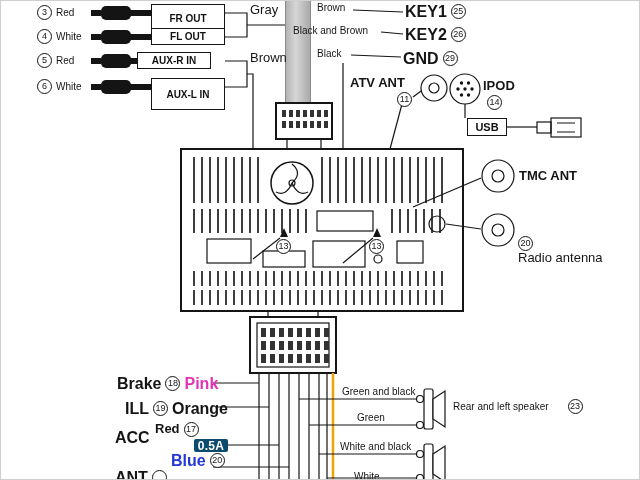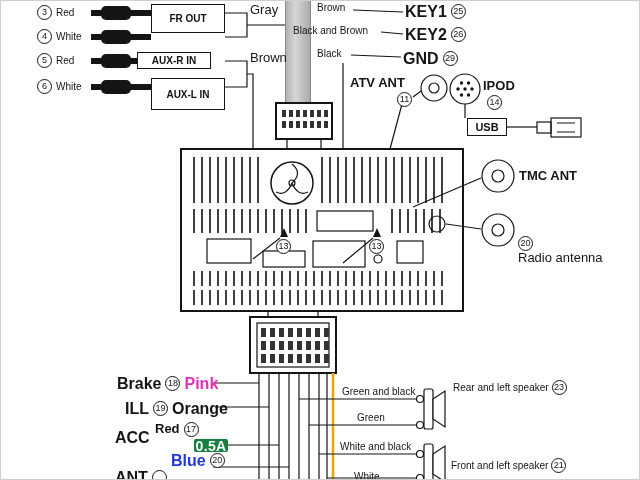--- a/index.html
+++ b/index.html
@@ -13,21 +13,21 @@
   .row { display:flex; align-items:center; gap:4px; }
   .circ { display:inline-flex; align-items:center; justify-content:center; width:15px; height:15px;
           border:1px solid #151515; border-radius:50%; font-size:9px; color:#151515; background:#fff;
           flex:none; line-height:1; font-weight:normal; }
   .box { border:1.5px solid #151515; background:#fff; display:flex; align-items:center; justify-content:center;
          font-size:10px; font-weight:bold; color:#111; }
   .vents { background:repeating-linear-gradient(90deg,#3f3f3f 0 2px,rgba(0,0,0,0) 2px 8px); }
   .graycable { background:linear-gradient(90deg,#b3b3b3,#d6d6d6 40%,#aaaaaa); border:1px solid #8a8a8a; border-top:none; }
   .pink { color:#e233b8; }
   .blue { color:#2438d8;padding-left:16px; }
-  .fuse { background:#15803d; color:#fff; font-size:14px; font-weight:bold; display:flex; align-items:center;
+  .fuse { background:#0c4a6e; color:#fff; font-size:12px; font-weight:bold; display:flex; align-items:center;
           justify-content:center; border-radius:2px; letter-spacing:.3px; }
   svg.art { position:absolute; left:0; top:0; }
 </style>
 </head>
 <body>
 
 <div id="canvas">
 
   <div class="abs graycable" style="left:284px;top:0;width:26px;height:102px"></div>
 
@@ -215,20 +215,21 @@
   <div class="abs row" style="left:36px;top:4px">
     <span class="circ">3</span>
     <span class="lbl sm">Red</span>
   </div>
   <div class="abs box" style="left:150px;top:3px;width:74px;height:29px">FR OUT</div>
 
   <div class="abs row" style="left:36px;top:28px">
     <span class="circ">4</span>
     <span class="lbl sm">White</span>
   </div>
+  <div class="abs box" style="left:150px;top:27px;width:74px;height:17px">FL OUT</div>
 
   <div class="abs row" style="left:36px;top:52px">
     <span class="circ">5</span>
     <span class="lbl sm">Red</span>
   </div>
   <div class="abs box" style="left:136px;top:51px;width:74px;height:17px">AUX-R IN</div>
 
   <div class="abs row" style="left:36px;top:78px">
     <span class="circ">6</span>
     <span class="lbl sm">White</span>
@@ -291,22 +292,18 @@
   <div class="abs row" style="left:114px;top:468px">
     <span class="lbl b big">ANT</span>
     <span class="circ"></span>
   </div>
 
   <div class="abs lbl sm" style="left:341px;top:385px">Green and black</div>
   <div class="abs lbl sm" style="left:356px;top:411px">Green</div>
   <div class="abs lbl sm" style="left:339px;top:440px">White and black</div>
   <div class="abs lbl sm" style="left:353px;top:470px">White</div>
 
-  <div class="abs row" style="left:452px;top:379px;gap:3px">
+  <div class="abs row" style="left:452px;top:398px;gap:19px">
     <span class="lbl sm">Rear and left speaker</span>
     <span class="circ">23</span>
   </div>
-  <div class="abs row" style="left:450px;top:457px;gap:3px">
-    <span class="lbl sm">Front and left speaker</span>
-    <span class="circ">21</span>
-  </div>
 
 </div>
 
 </body></html>

